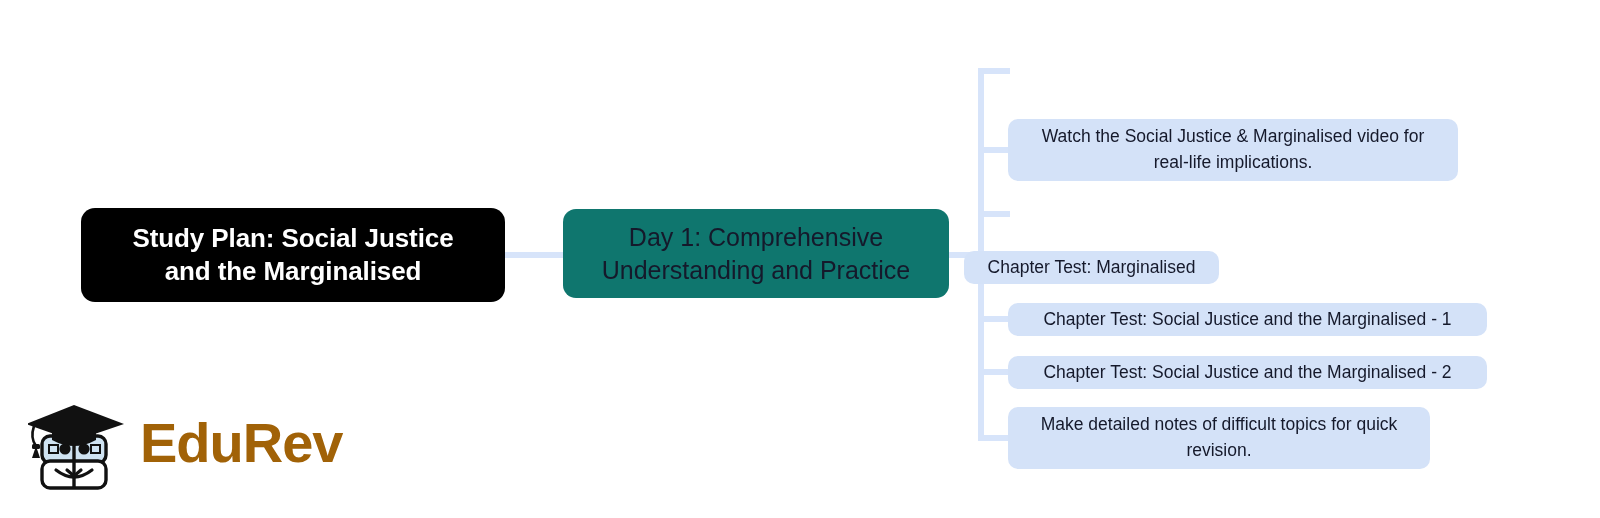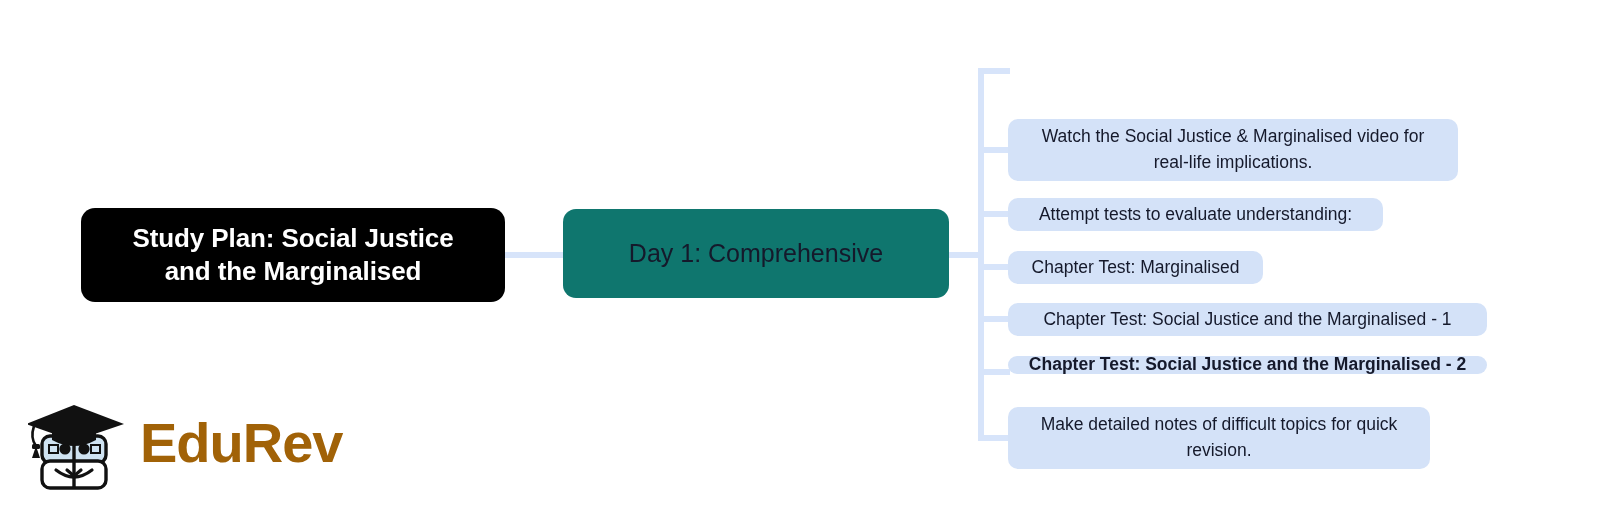--- a/index.html
+++ b/index.html
@@ -110,50 +110,46 @@
   <div class="node node-root" style="left:81px; top:208px; width:424px; height:94px;">
     <span>
       <span class="leaf-text">Study Plan: Social Justice</span>
       <span class="leaf-text">and the Marginalised</span>
     </span>
   </div>
 
   <div class="node node-branch" style="left:563px; top:209px; width:386px; height:89px;">
     <span>
       <span class="leaf-text">Day 1: Comprehensive</span>
+      <span class="leaf-text">Understanding and Practice</span>
     </span>
   </div>
 
 
   <div class="node node-leaf" style="left:1008px; top:119px; width:450px; height:62px;">
     <span>
       <span class="leaf-text">Watch the Social Justice &amp; Marginalised video for</span>
       <span class="leaf-text">real-life implications.</span>
     </span>
   </div>
 
-  <div class="node node-leaf" style="left:1008px; top:198px; width:375px; height:33px;">
-    <span>
-      <span class="leaf-text">Attempt tests to evaluate understanding:</span>
-    </span>
-  </div>
 
-  <div class="node node-leaf" style="left:1008px; top:251px; width:255px; height:33px;">
+  <div class="node node-leaf" style="left:964px; top:251px; width:255px; height:33px;">
     <span>
       <span class="leaf-text">Chapter Test: Marginalised</span>
     </span>
   </div>
 
   <div class="node node-leaf" style="left:1008px; top:303px; width:479px; height:33px;align-items:center;">
     <span>
       <span class="leaf-text">Chapter Test: Social Justice and the Marginalised - 1</span>
     </span>
   </div>
 
-  <div class="node node-leaf" style="left:1008px; top:356px; width:479px; height:18px;font-weight:bold;">
+  <div class="node node-leaf" style="left:1008px; top:356px; width:479px; height:33px;">
     <span>
       <span class="leaf-text">Chapter Test: Social Justice and the Marginalised - 2</span>
     </span>
   </div>
 
   <div class="node node-leaf" style="left:1008px; top:407px; width:422px; height:62px;">
     <span>
       <span class="leaf-text">Make detailed notes of difficult topics for quick</span>
       <span class="leaf-text">revision.</span>
     </span>

